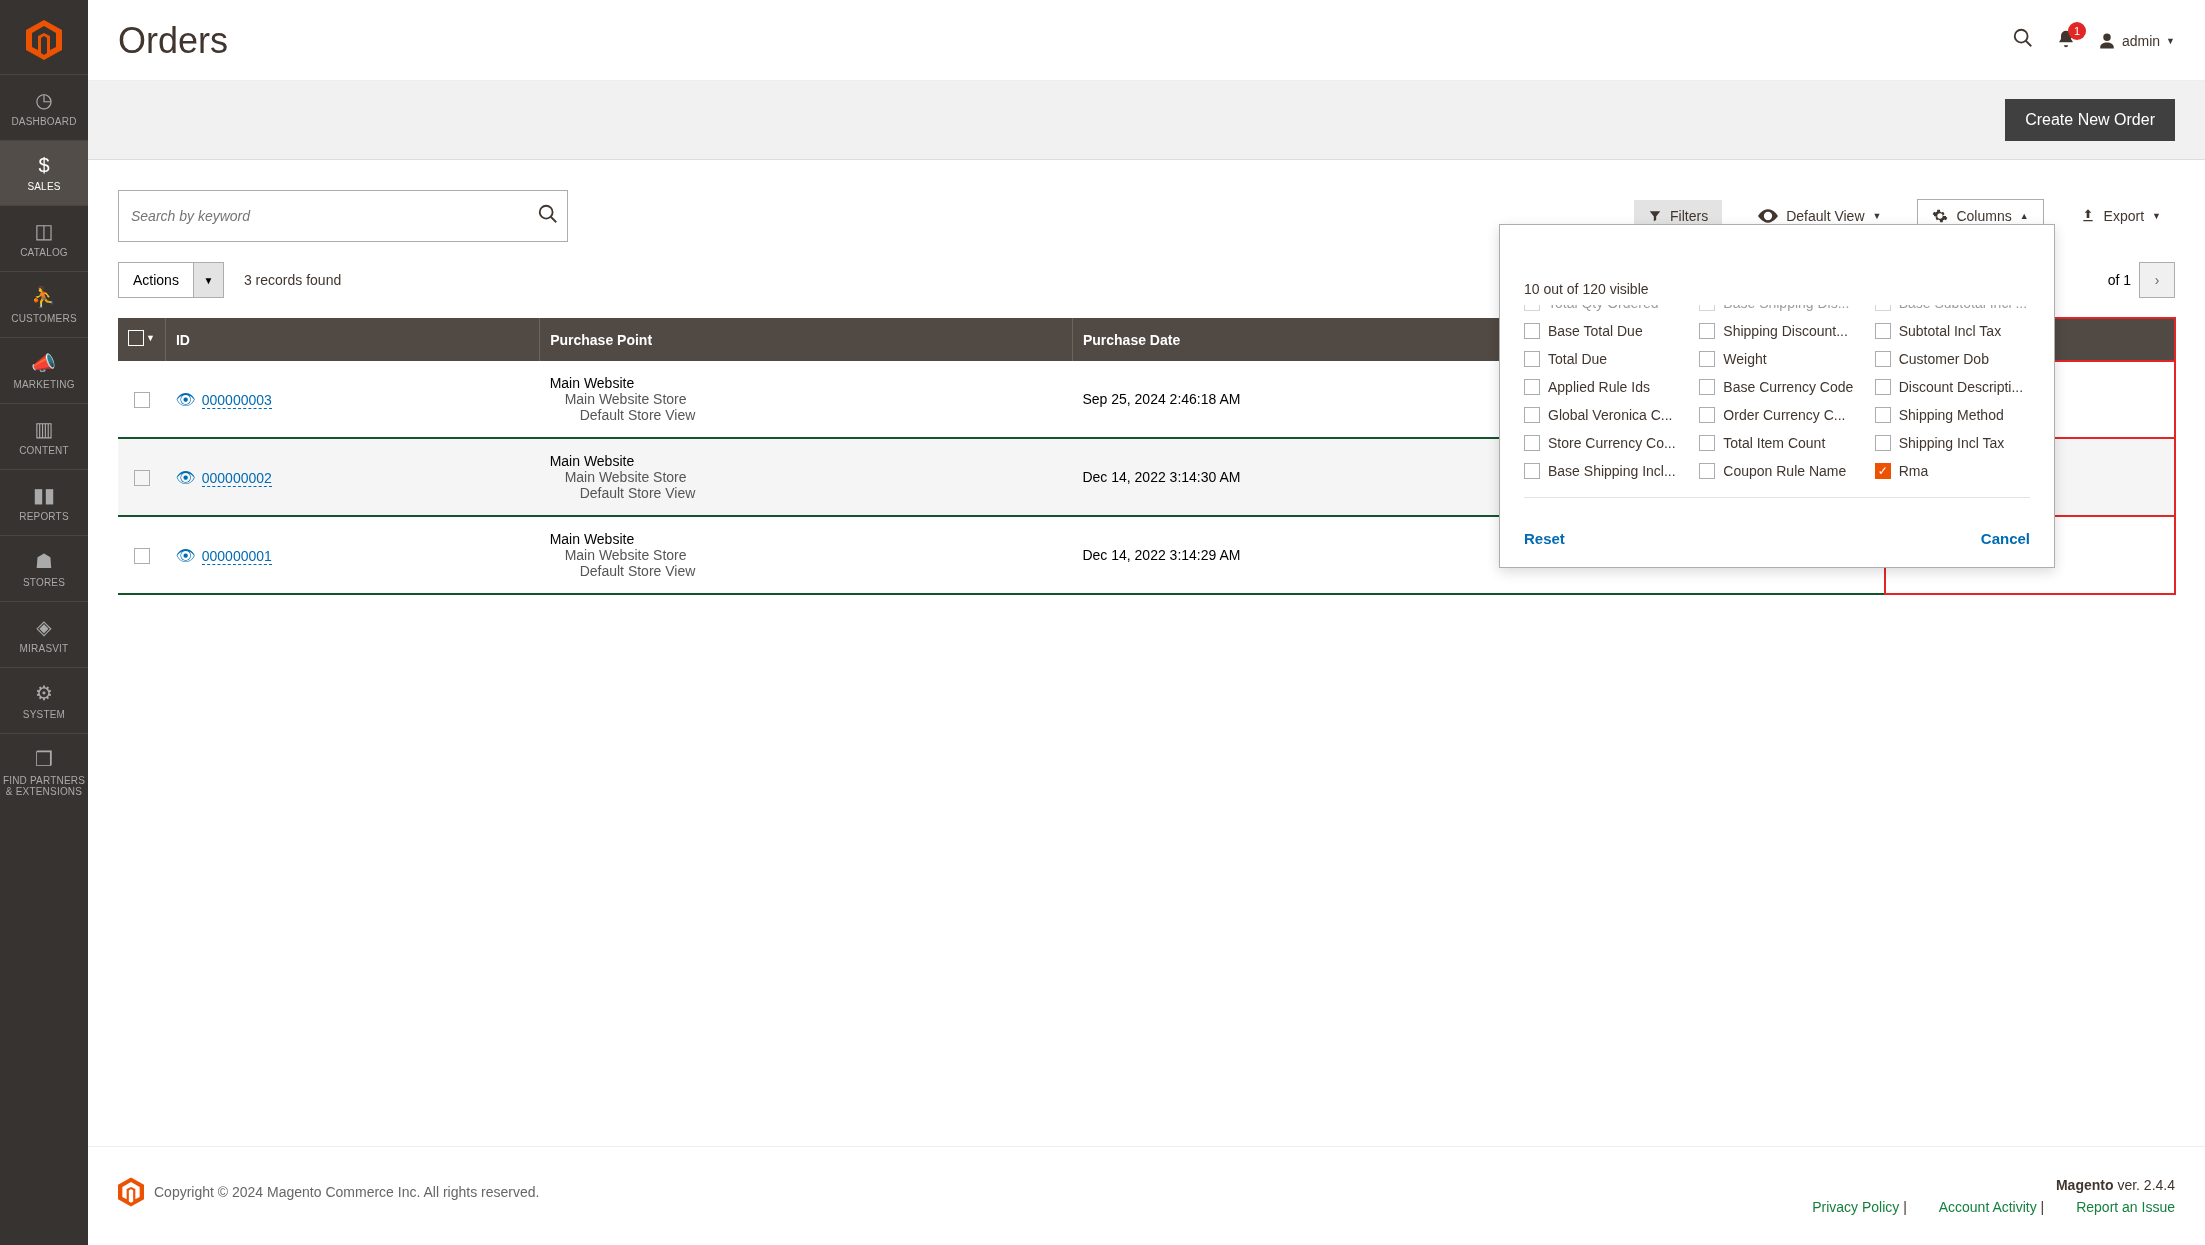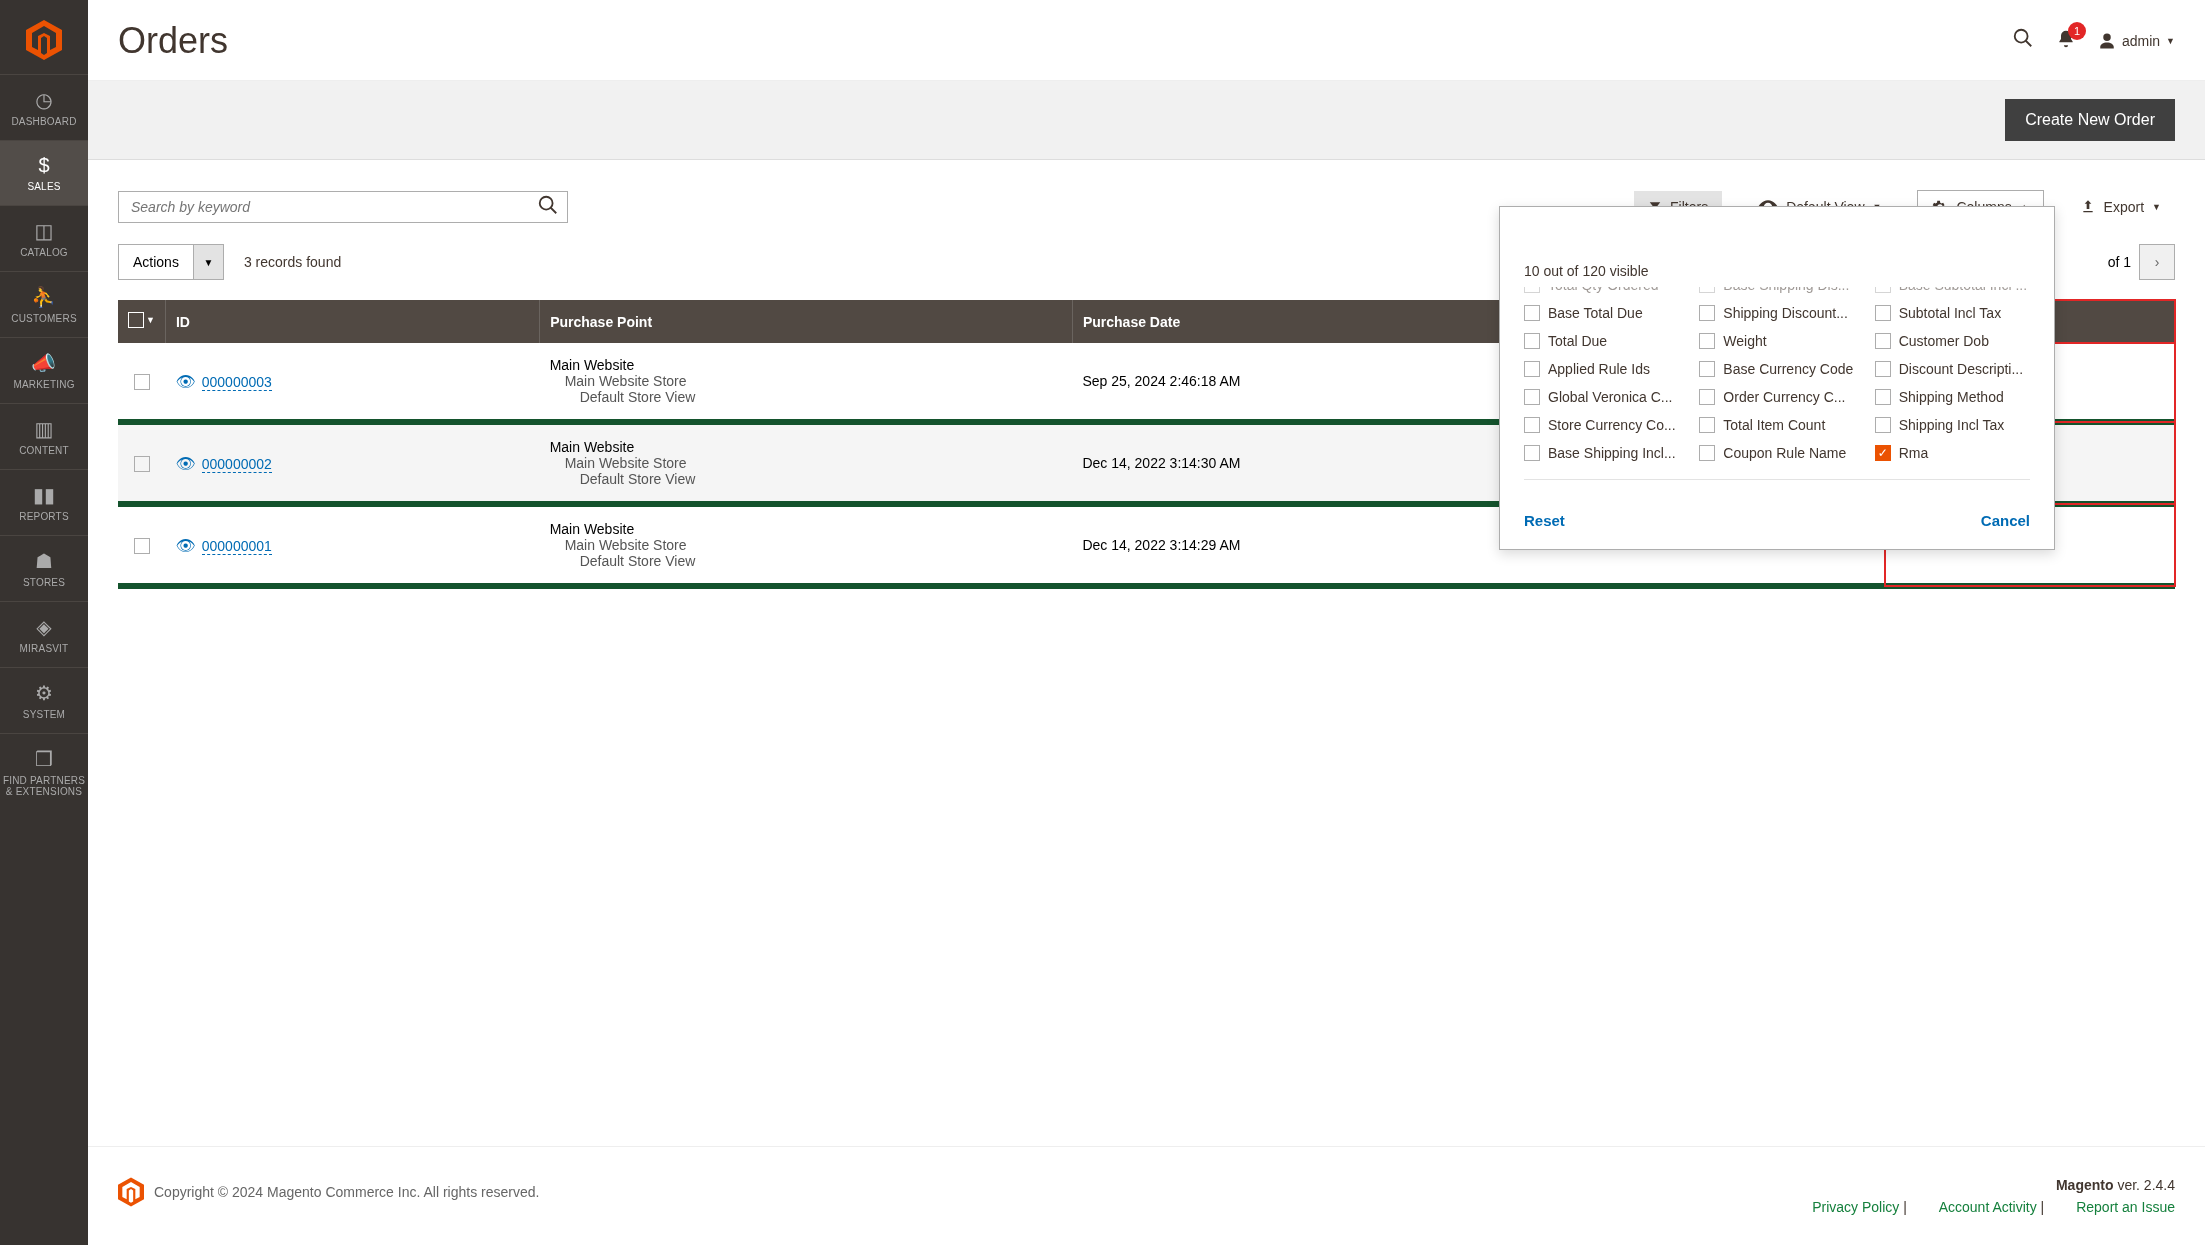--- a/index.html
+++ b/index.html
@@ -20,41 +20,41 @@
 .header-right { display:flex; align-items:center; gap: 22px; }
 .bell { position:relative; font-size: 20px; color:#41362f;}
 .badge { position:absolute; top:-6px; right:-10px; background:#e22626; color:#fff; border-radius:50%; font-size:11px; width:18px; height:18px; display:flex; align-items:center; justify-content:center;}
 .user { display:flex; align-items:center; gap:6px; color:#41362f; font-size:14px;}
 
 .toolbar { background:#f1f1f1; padding:18px 30px; display:flex; justify-content:flex-end; border-bottom:1px solid #ddd;}
 .btn-primary { background:#404040; color:#fff; padding:12px 20px; font-size:16px; border:none; cursor:pointer;}
 
 .controls { padding: 30px 30px 0 30px; }
 .controls-row1 { display:flex; align-items:center; justify-content: space-between; }
-.search { flex: 0 0 450px; display:flex; border:1px solid #adadad; background:#fff; height:32px; align-items:center; padding:0 8px 0 12px; }
+.search { flex: 0 0 450px; display:flex; border:1px solid #adadad; background:#fff; height:52px; align-items:center; padding:0 8px 0 12px; }
 .search input { flex:1; border:none; font-size:14px; font-style:italic; color:#666; outline:none; }
 .search-icon { font-size:20px; color:#41362f; }
 .right-ctrls { display:flex; align-items:center; gap: 22px; }
 .ctrl-btn { display:flex; align-items:center; gap:8px; font-size:14px; color:#41362f; padding: 8px 14px; cursor:pointer; }
 .ctrl-btn.filters { background:#e3e3e3; }
 .ctrl-btn.columns { border:1px solid #adadad; background:#fff; padding: 8px 14px; }
 
 .controls-row2 { display:flex; align-items:center; justify-content:space-between; margin-top:20px; position:relative; }
 .actions-select { border:1px solid #adadad; height:36px; display:flex; align-items:center; }
 .actions-main { padding: 0 14px; font-size:14px; }
 .actions-caret { border-left:1px solid #adadad; height:100%; width:30px; background:#e3e3e3; display:flex; align-items:center; justify-content:center; font-size:10px;}
 .records { font-size:14px; color:#41362f; margin-left: 20px;}
 .pager { display:flex; align-items:center; gap:8px; font-size:14px;}
 .pg-btn { width:36px; height:36px; border:1px solid #adadad; background:#f0f0f0; display:flex; align-items:center; justify-content:center; cursor:pointer; color:#666;}
 
 .table-wrap { padding: 20px 30px 30px; position: relative; }
 table { width:100%; border-collapse: collapse; font-size:14px; }
 thead th { background:#514943; color:#fff; font-weight:600; padding:12px 10px; text-align:left; border-right:1px solid rgba(255,255,255,.15); white-space: nowrap;}
 thead th:first-child { width:40px; text-align:center;}
-tbody td { padding:14px 10px; border-bottom:6px solid #14532d; vertical-align:middle; }
+tbody td { padding:14px 10px; border-bottom:2px solid #14532d; vertical-align:middle; }
 tbody tr:nth-child(even) td { background:#f5f5f5; }
 tbody td.id a { color:#006bb4; text-decoration:none; border-bottom:1px dashed #006bb4;}
 .eye-icon { color:#006bb4; margin-right:6px; font-size:16px;}
 .pp-sub { padding-left: 15px; color:#555;}
 .pp-sub2 { padding-left: 30px; color:#555;}
 .rma-col-th, .rma-col-td { outline: 2px solid #e22626; outline-offset:-1px; }
 .rma-col-td { color:#006bb4; }
 
 .columns-panel {
   position:absolute;

